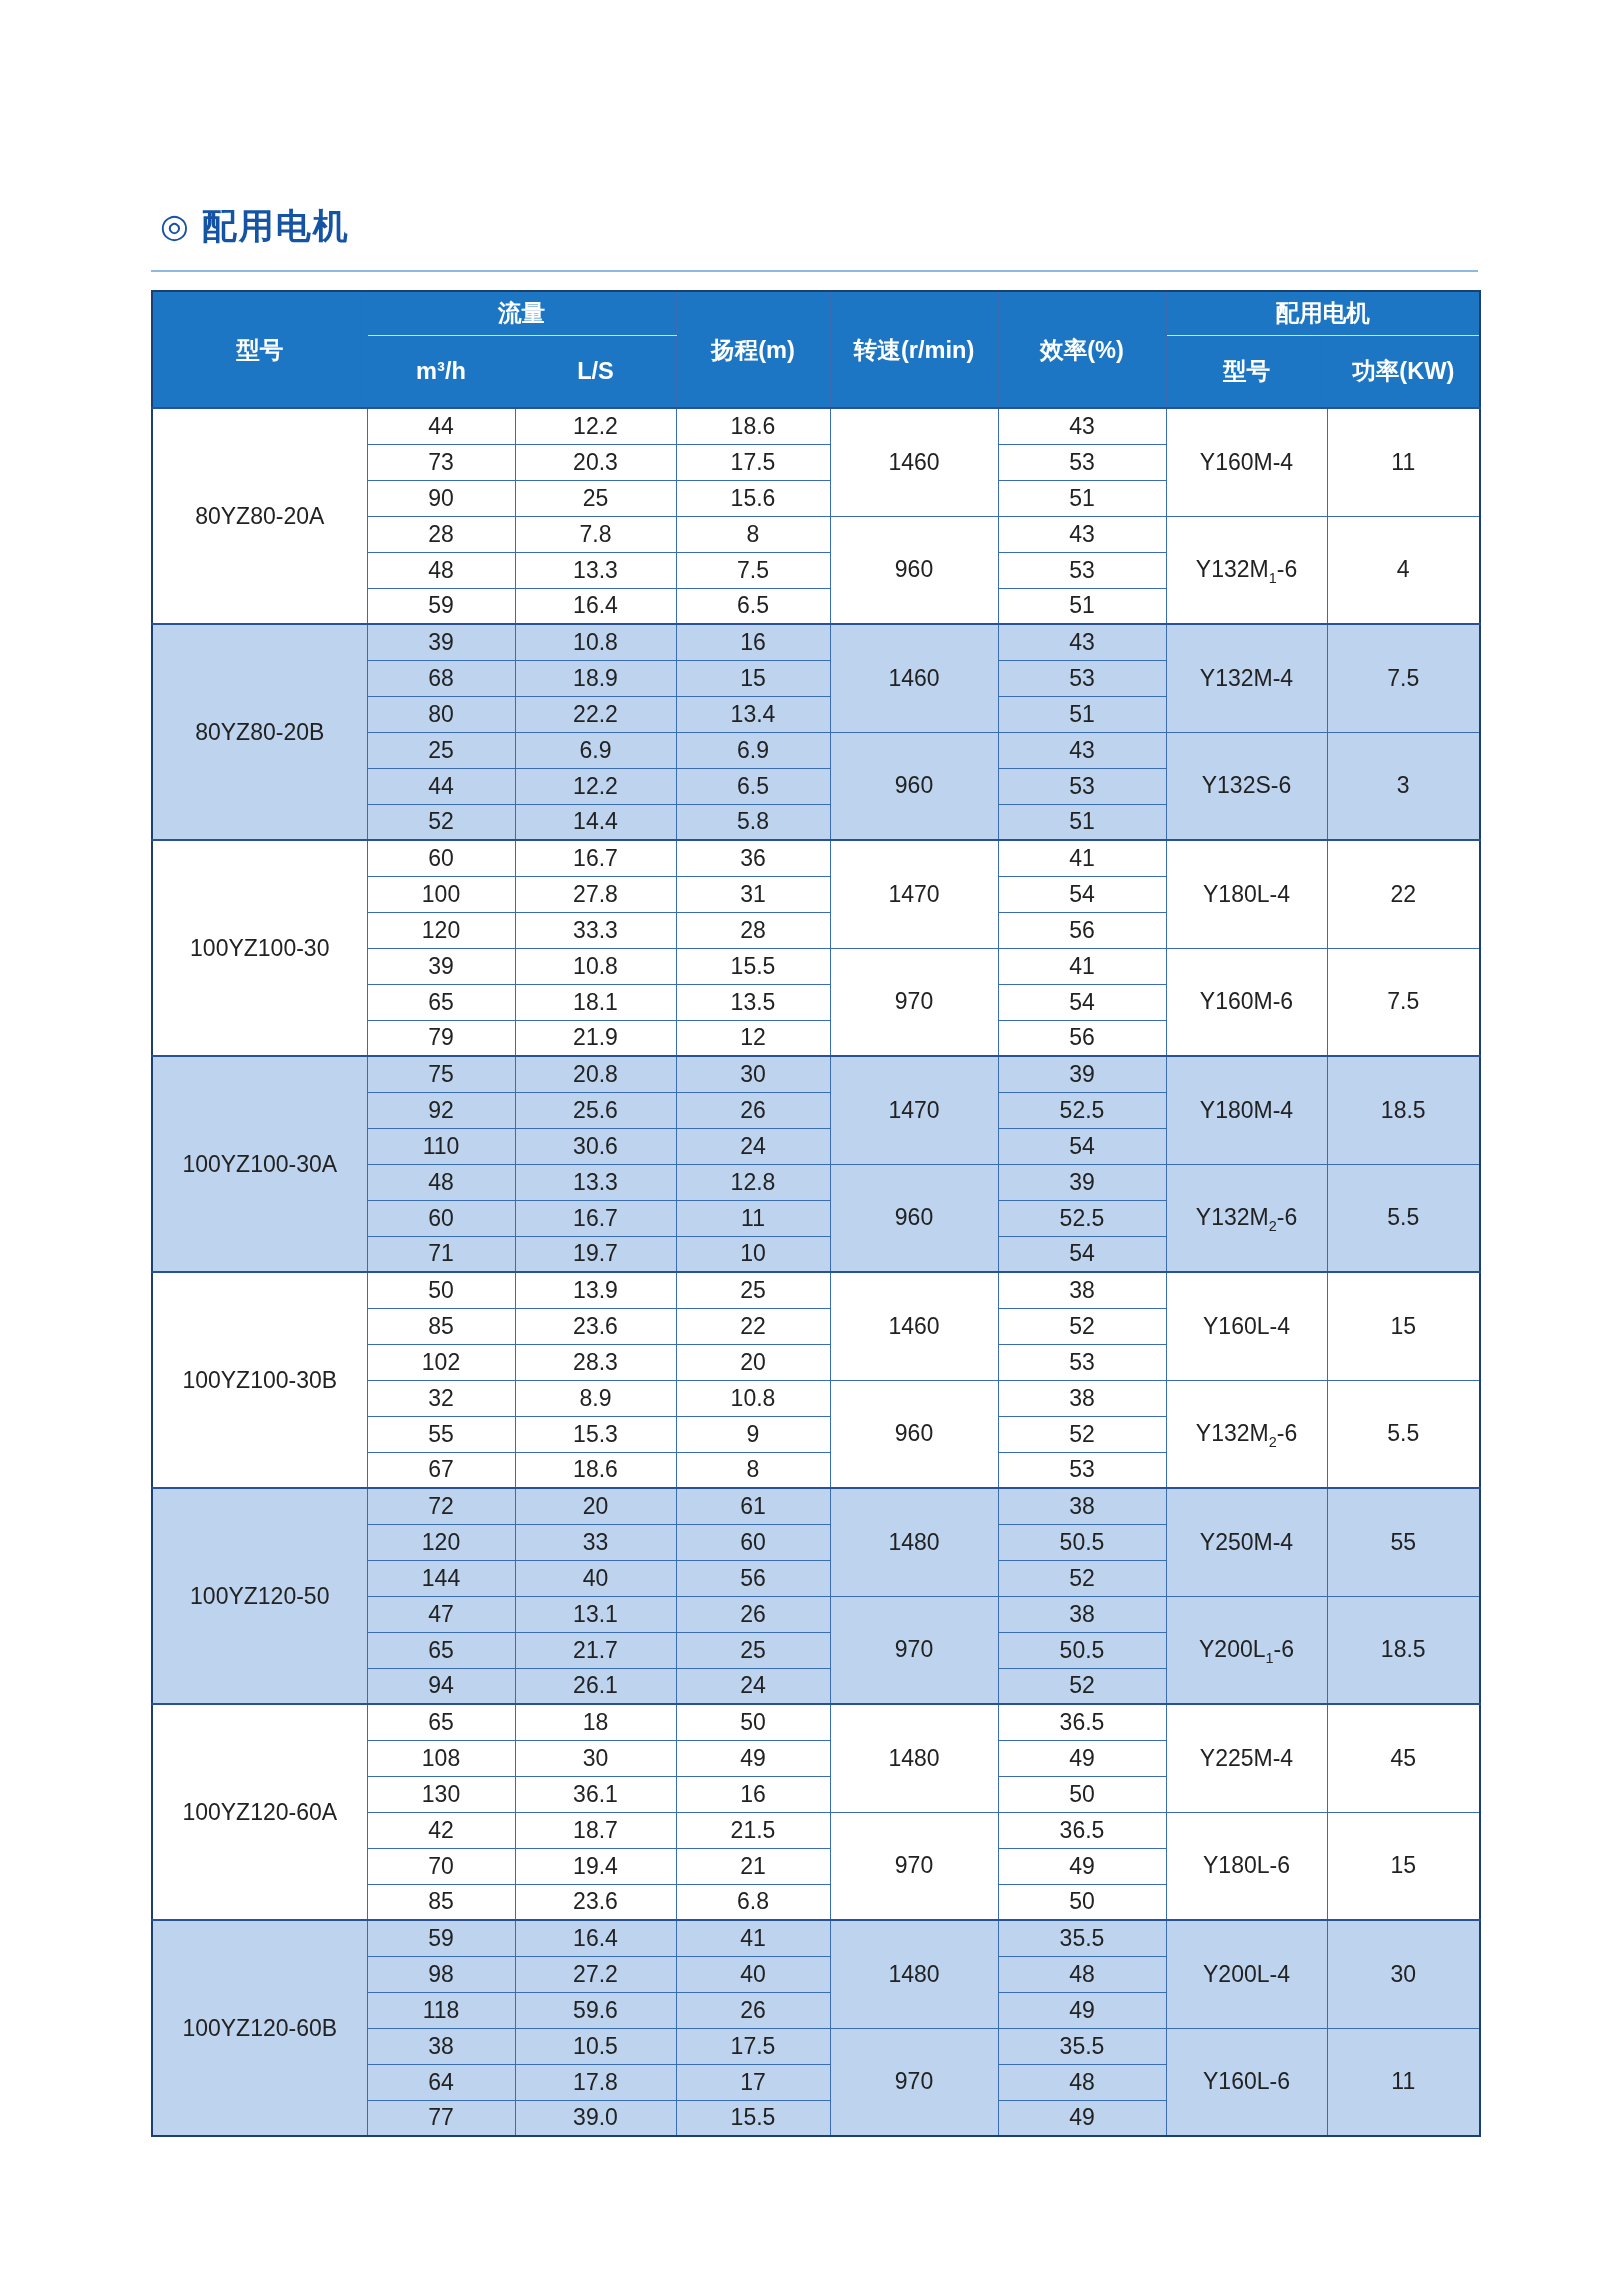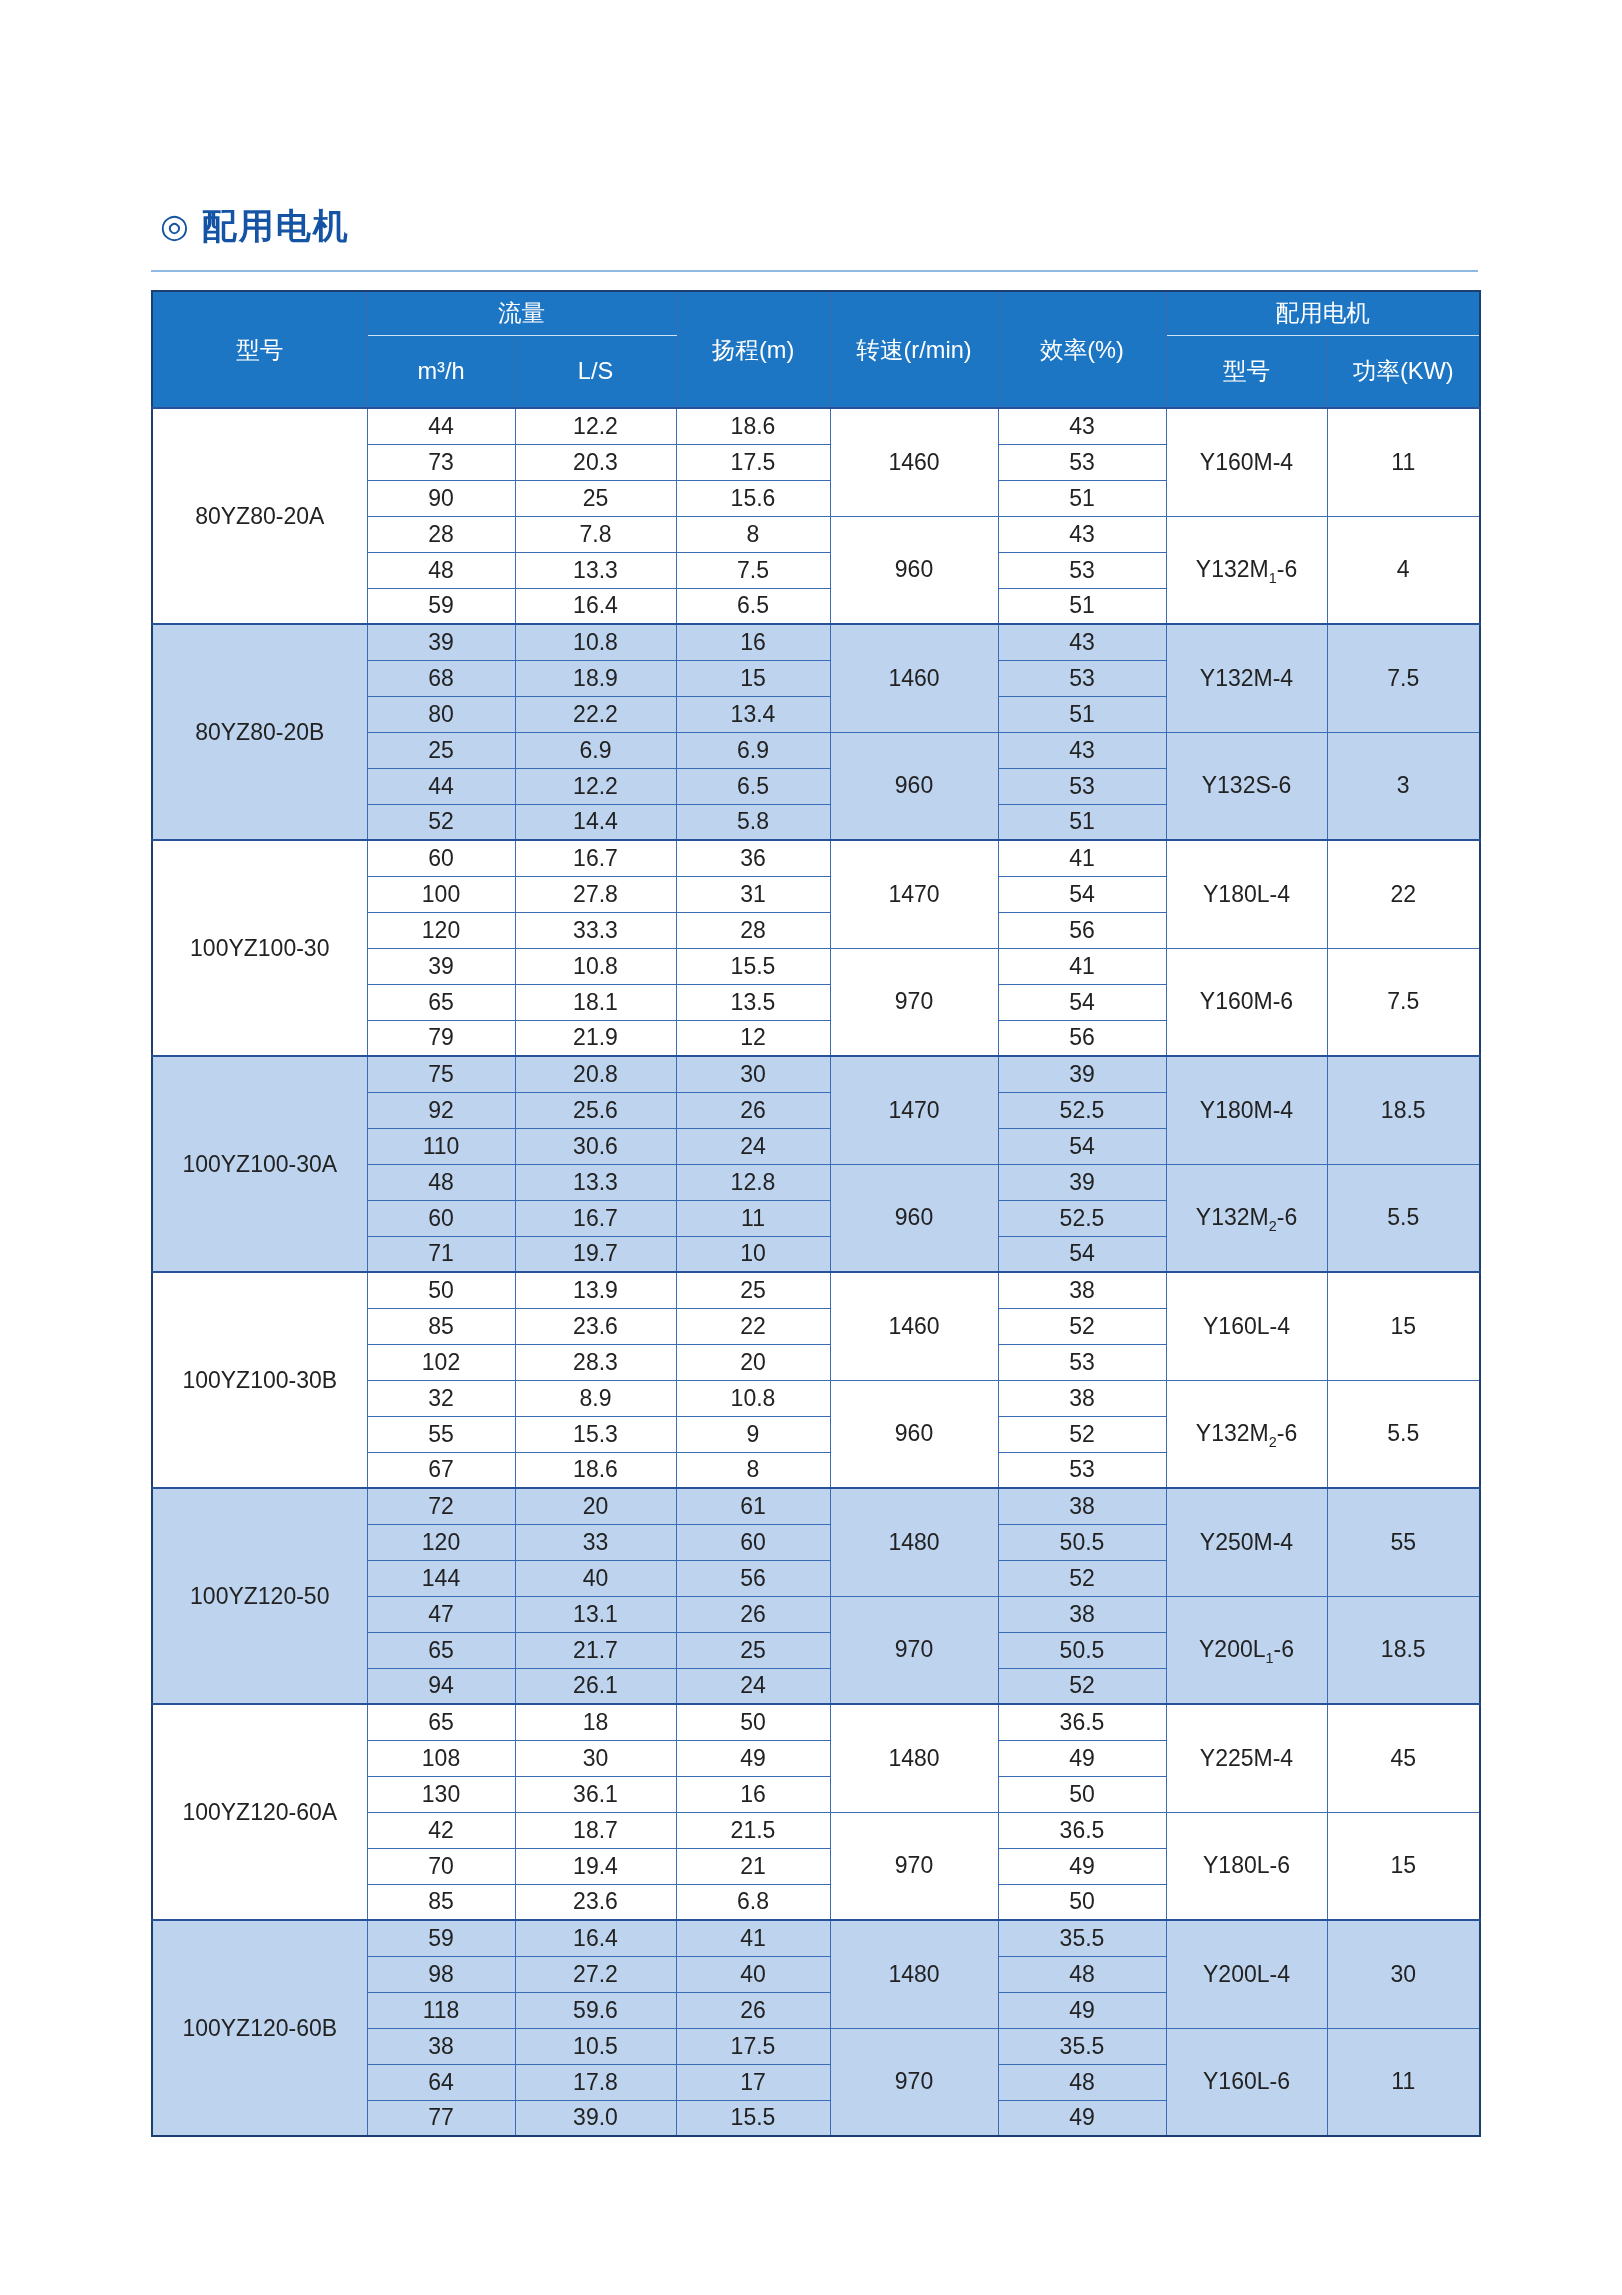--- a/index.html
+++ b/index.html
@@ -38,21 +38,21 @@
   }
   thead tr.h1{height:44px;}
   thead tr.h2{height:73px;}
   tbody tr{height:36px;}
   th,td{
     text-align:center;vertical-align:middle;padding:0;
     overflow:hidden;white-space:nowrap;
   }
   thead th{
     background:var(--header-bg);color:var(--header-text);
-    font-size:23.6px;font-weight:normal;
+    font-size:23.6px;font-weight:bold;
     border:1.3px solid var(--grid);
   }
   thead th.grp{border-bottom:1.3px solid var(--hdr-divider);}
   thead tr.h2 th{border-top:1.3px solid var(--hdr-divider);margin-top:32px;}
   tbody td{
     font-size:23px;color:var(--cell-text);
     border:1.3px solid var(--grid);
     background:#ffffff;
   }
   tbody tr.shaded td{background:var(--shaded-bg);}

